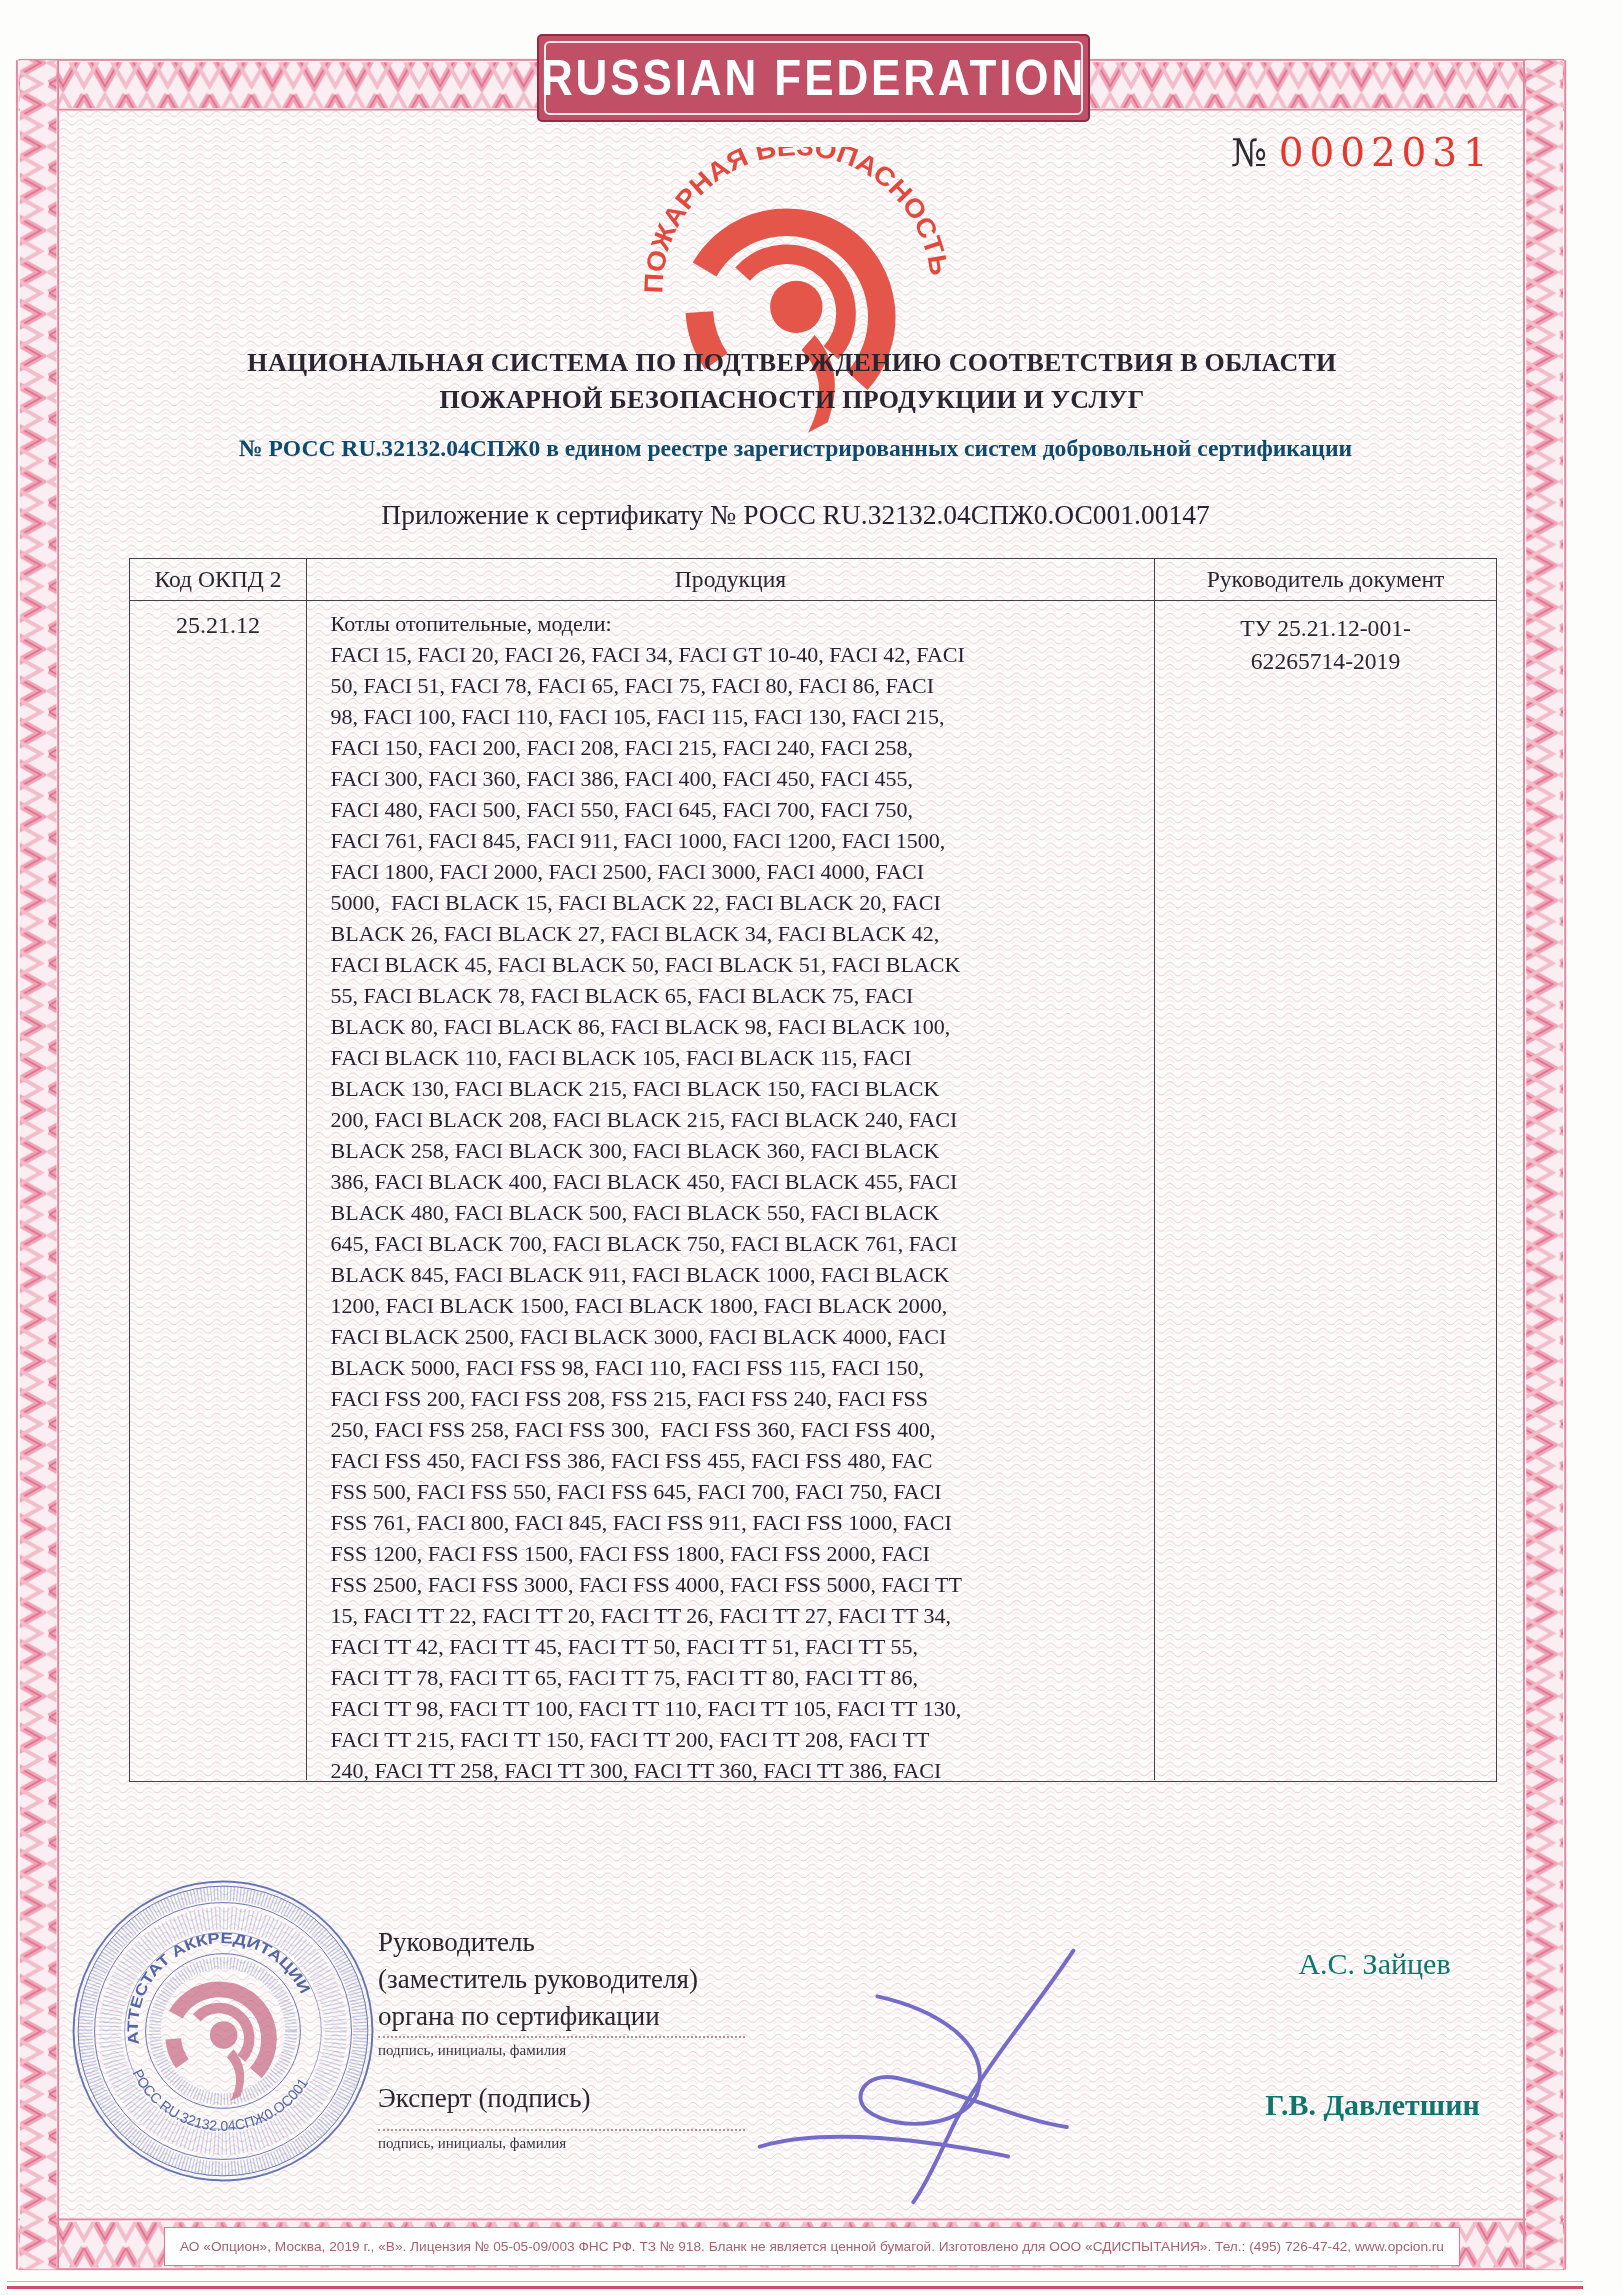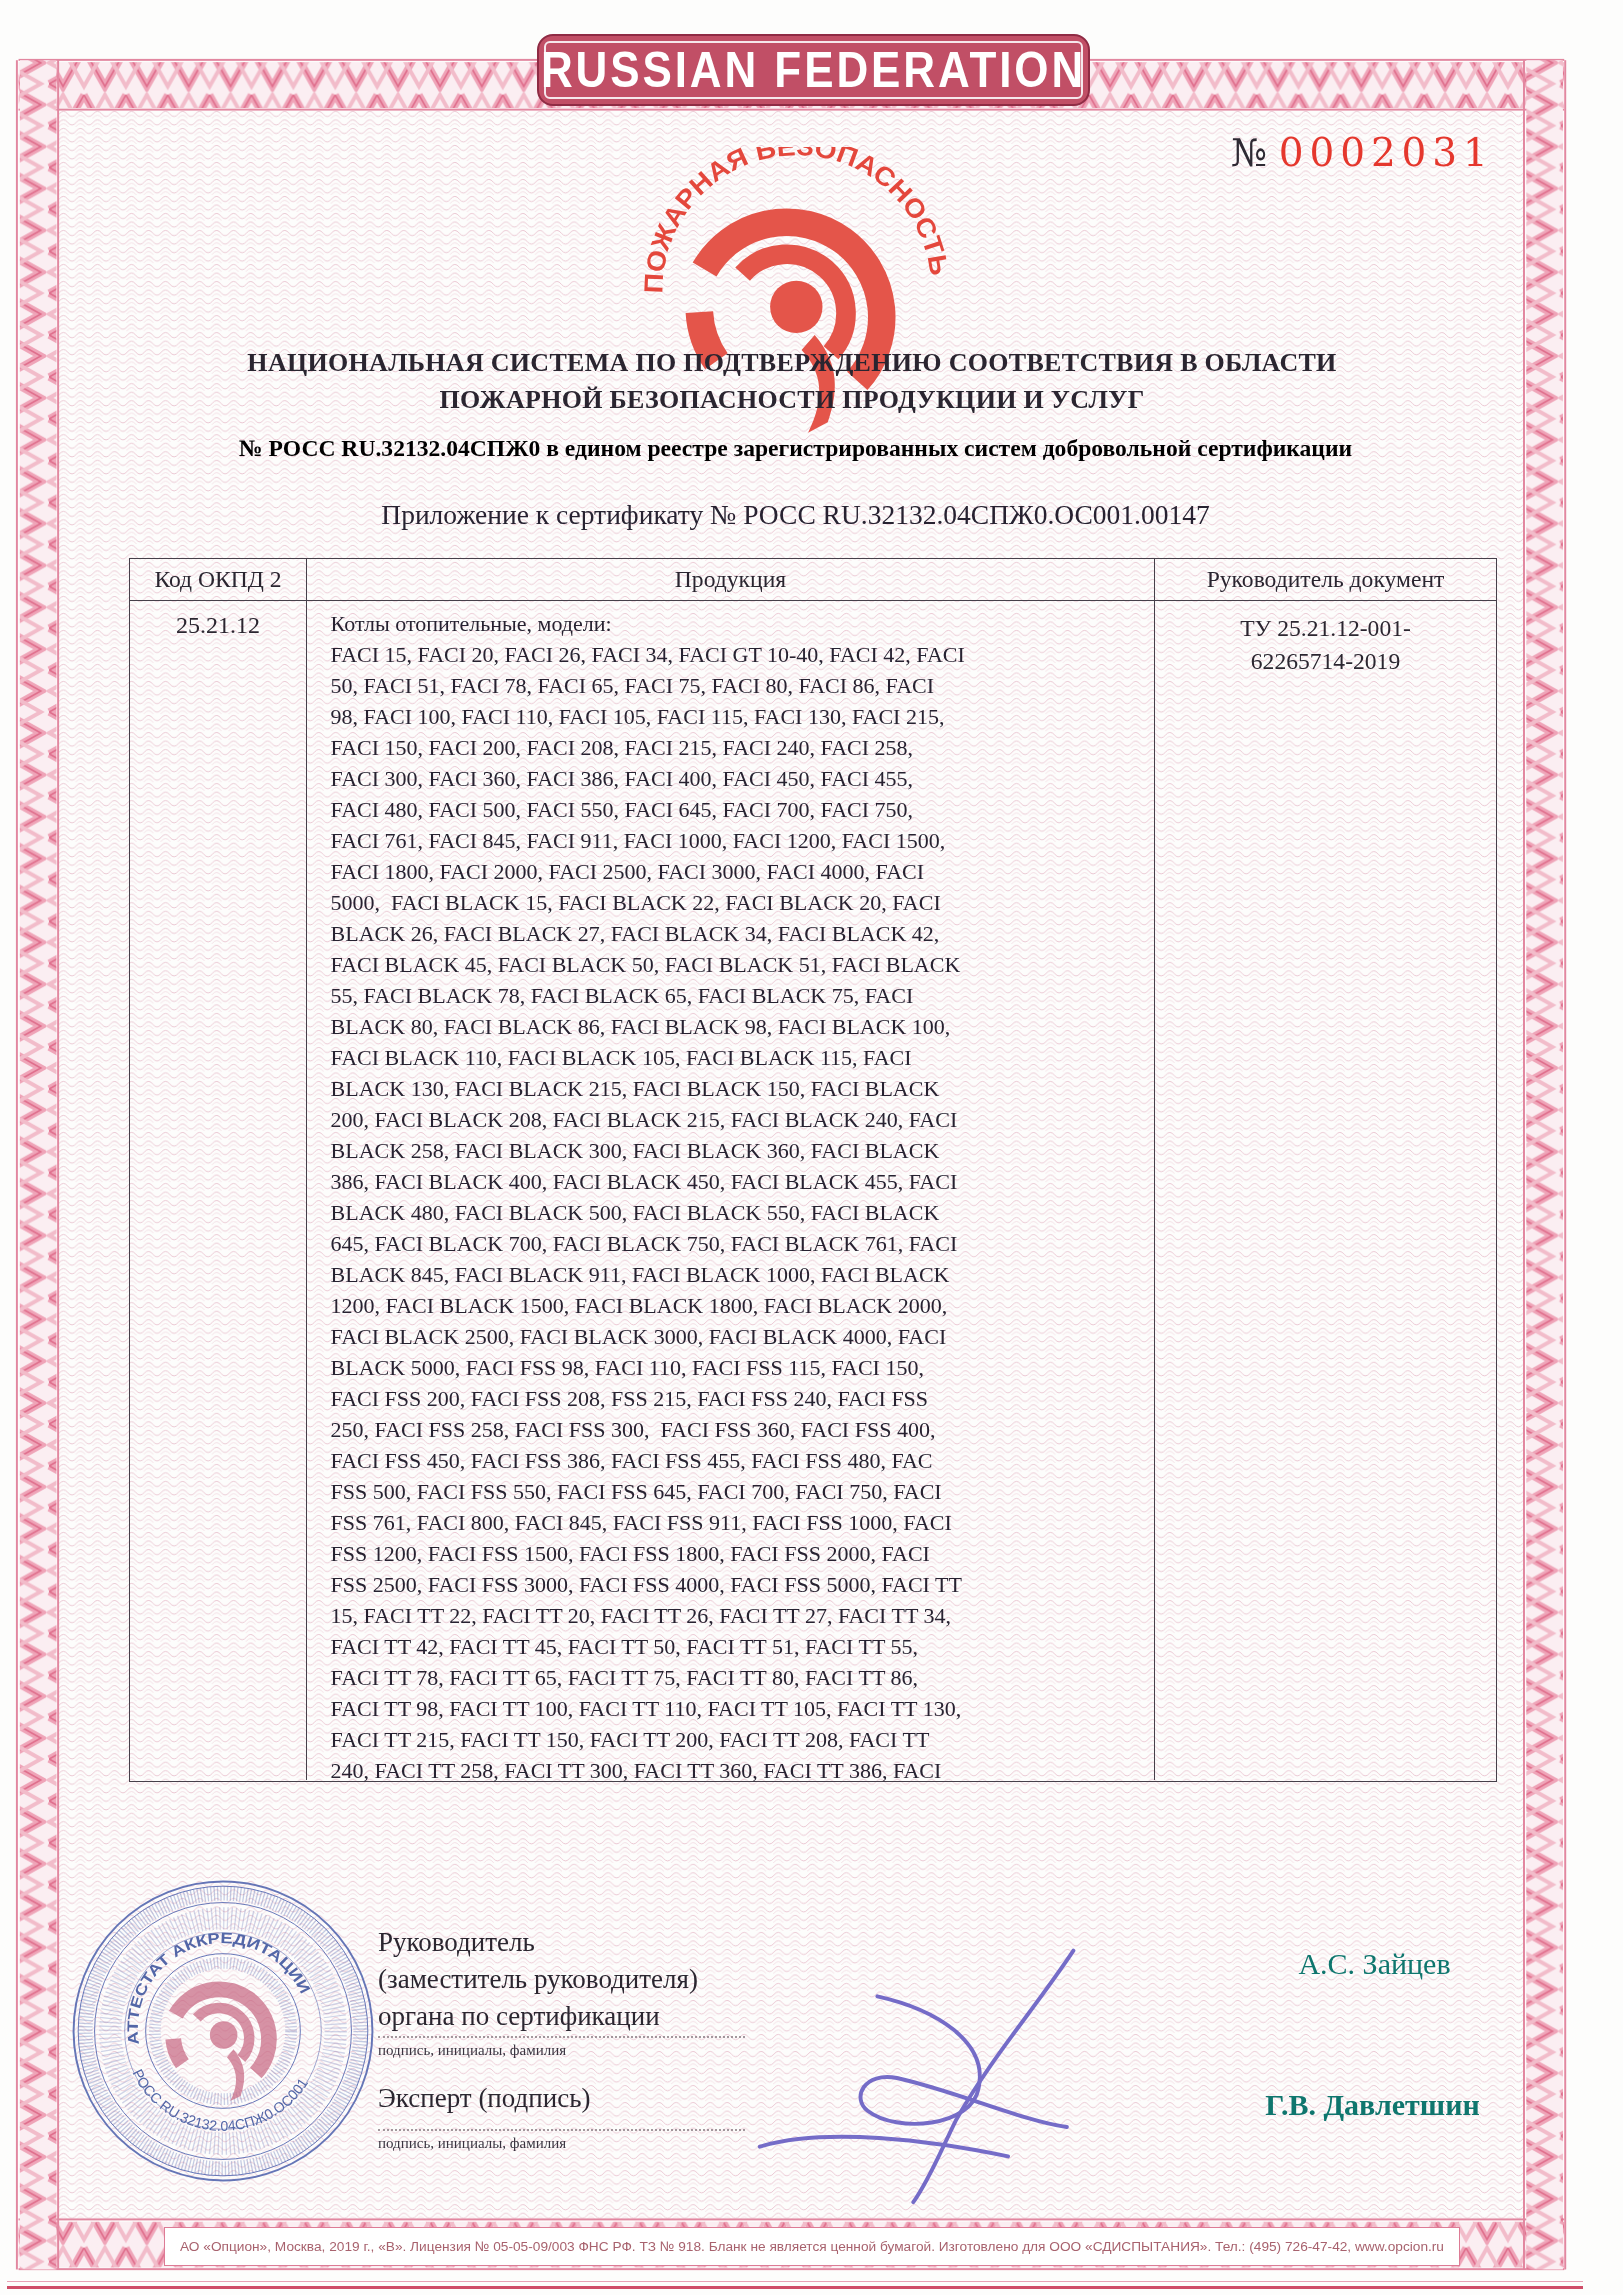--- a/index.html
+++ b/index.html
@@ -2,37 +2,37 @@
 <html style="font-size:10.5px"><head>
 <meta charset="utf-8">
 <style>
   html,body{margin:0;padding:0;background:#ffffff;}
   .page{position:relative;width:1624px;height:2295px;background:#fdfdfc;overflow:hidden;
         font-family:"Liberation Serif",serif;color:#2b2630;}
   .abs{position:absolute;}
   svg{display:block;}
 
   
-  .banner{left:537px;top:34px;width:553px;height:72px;background:#c14f66;
-          border:2.6px solid #8f2b44;border-radius:16px;box-sizing:border-box;}
+  .banner{left:537px;top:34px;width:553px;height:88px;background:#c14f66;
+          border:2.6px solid #8f2b44;border-radius:5px;box-sizing:border-box;}
   .banner-inner{position:absolute;inset:4.6px;border:2px solid #f6e7ec;border-radius:5.9px;}
   .banner-text{position:absolute;inset:0;display:flex;align-items:center;justify-content:center;
                font-family:"Liberation Sans",sans-serif;font-weight:700;font-size:50px;
                letter-spacing:3.3px;color:#ffffff;transform:scaleX(.88);white-space:nowrap;}
 
   
   .cert-number{left:1231px;top:130px;white-space:nowrap;}
   .cert-number .num-sign{font-family:"DejaVu Serif",serif;font-size:38px;color:#2e2a33;}
   .cert-number .num-digits{font-family:"DejaVu Serif",serif;font-size:39px;color:#e5372d;
                            letter-spacing:5.9px;margin-left:11.8px;}
 
   
   .title-line{left:0;width:1584px;text-align:center;font-weight:700;font-size:26px;
               letter-spacing:0.3px;color:#2a2530;}
-  .registry-line{left:0;width:1591px;text-align:center;font-weight:700;font-size:23.6px;color:#000000;}
+  .registry-line{left:0;width:1591px;text-align:center;font-weight:700;font-size:23.6px;color:#0c4a6e;}
   .annex-line{left:0;width:1591px;text-align:center;font-size:27.5px;color:#272231;}
 
   
   .cert-table{left:129px;top:558px;width:1368px;height:1224px;border:1.3px solid #46404a;
               box-sizing:border-box;background:transparent;}
   .t-head{display:flex;height:42px;border-bottom:1.3px solid #46404a;box-sizing:border-box;}
   .t-body{display:flex;height:1179px;}
   .c1{width:177px;box-sizing:border-box;border-right:1.3px solid #46404a;}
   .c2{width:848px;box-sizing:border-box;border-right:1.3px solid #46404a;}
   .c3{flex:1;box-sizing:border-box;}

